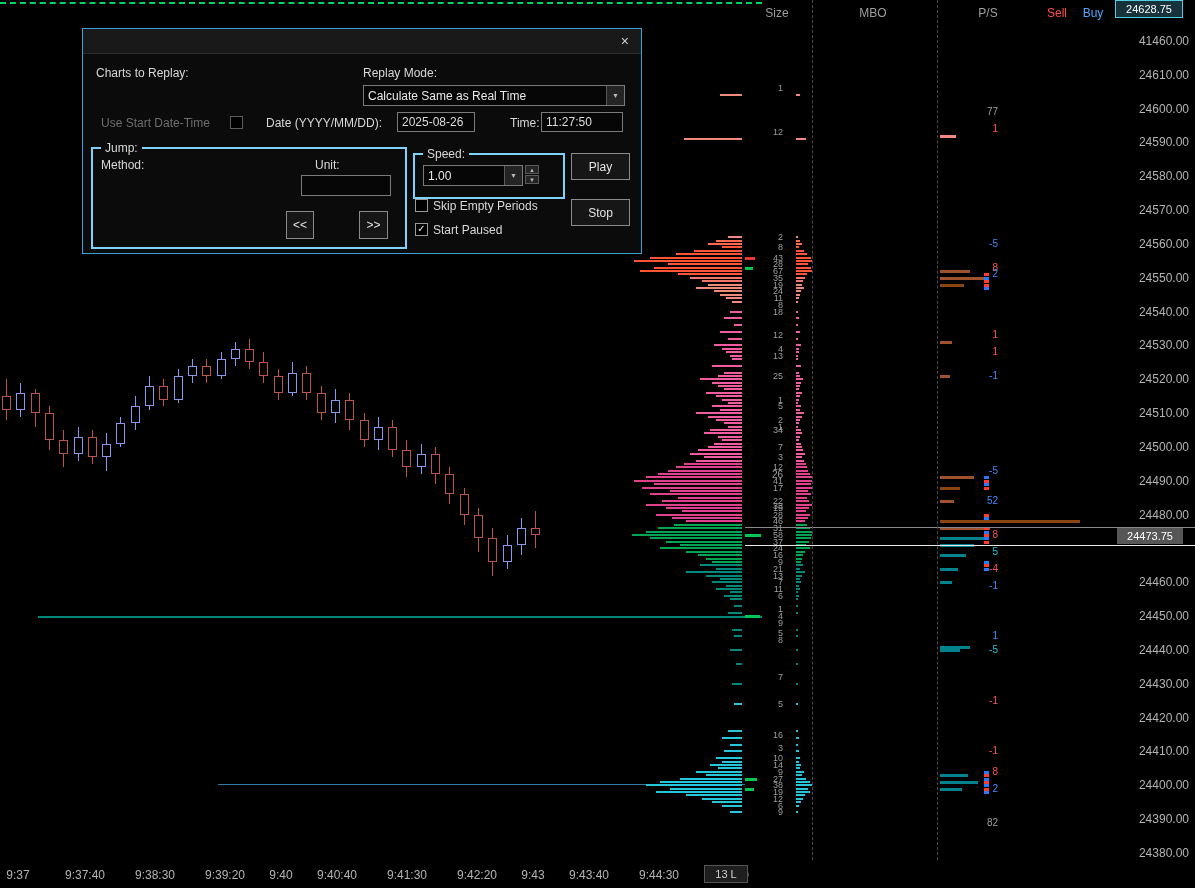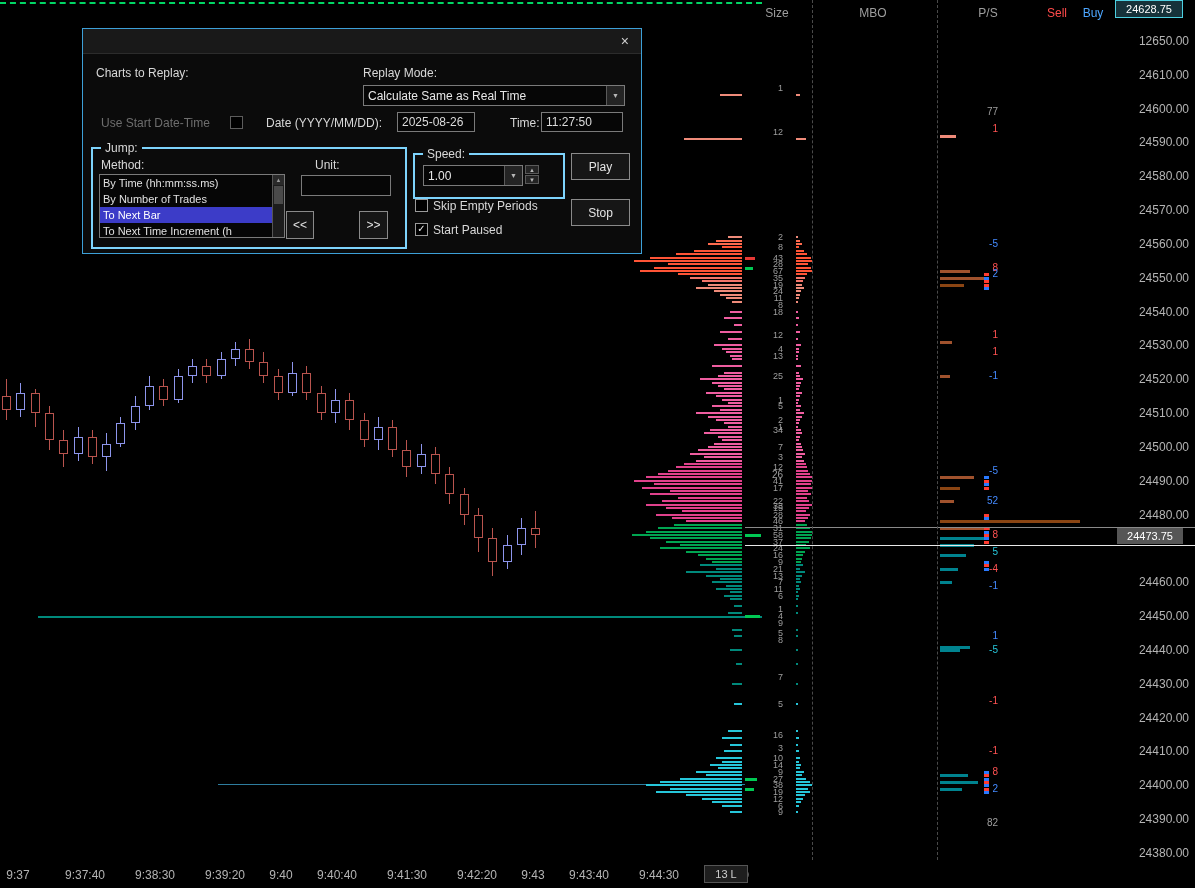--- a/index.html
+++ b/index.html
@@ -544,21 +544,21 @@
   <div class="vdash" style="left:812px;"></div>
   <div class="vdash" style="left:937px;"></div>
 
   <div class="colhdr" style="left:755px;">Size</div>
   <div class="colhdr" style="left:851px;">MBO</div>
   <div class="colhdr" style="left:966px;">P/S</div>
   <div class="colhdr" style="left: 1042px; width: 30px; color: rgb(255, 75, 75);">Sell</div>
   <div class="colhdr" style="left: 1078px; width: 30px; color: rgb(77, 166, 255);">Buy</div>
 
   <div id="price-axis">
-      <div class="price-label" style="top: 34px;">12650.00</div>
+      <div class="price-label" style="top: 34px;">41460.00</div>
       <div class="price-label" style="top: 67.833px;">24610.00</div>
       <div class="price-label" style="top: 101.666px;">24600.00</div>
       <div class="price-label" style="top: 135.499px;">24590.00</div>
       <div class="price-label" style="top: 169.332px;">24580.00</div>
       <div class="price-label" style="top: 203.165px;">24570.00</div>
       <div class="price-label" style="top: 236.998px;">24560.00</div>
       <div class="price-label" style="top: 270.831px;">24550.00</div>
       <div class="price-label" style="top: 304.664px;">24540.00</div>
       <div class="price-label" style="top: 338.497px;">24530.00</div>
       <div class="price-label" style="top: 372.33px;">24520.00</div>
@@ -614,32 +614,20 @@
 
     <span class="dlg-label" style="left:183px;top:87px;">Date (YYYY/MM/DD):</span>
     <input class="tfield" style="left: 314px; top: 83px; width: 78px; height: 20px;" value="2025-08-26">
 
     <span class="dlg-label" style="left:427px;top:87px;">Time:</span>
     <input class="tfield" style="left: 458px; top: 83px; width: 82px; height: 20px;" value="11:27:50">
 
     <div class="group" style="left:8px;top:118px;width:312px;height:98px;">
       <span class="gtitle">Jump:</span>
       <span class="dlg-label" style="left:8px;top:9px;">Method:</span>
-      <div class="listbox" style="left:6px;top:25px;width:184px;height:62px;">
-        <div id="method-list">
-            <div class="list-item">By Time (hh:mm:ss.ms)</div>
-            <div class="list-item">By Number of Trades</div>
-            <div class="list-item selected">To Next Bar</div>
-            <div class="list-item">To Next Time Increment (h</div>
-          </div>
-        <div class="scrollbar">
-          <div class="sb-arrow">▲</div>
-          <div class="sb-thumb"></div>
-        </div>
-      </div>
       <span class="dlg-label" style="left:222px;top:9px;">Unit:</span>
       <input class="tfield" style="left: 208px; top: 26px; width: 90px; height: 21px;" value="">
       <div class="btn" style="left:193px;top:62px;width:26px;height:26px;">&lt;&lt;</div>
       <div class="btn" style="left:266px;top:62px;width:27px;height:26px;">&gt;&gt;</div>
     </div>
 
     <div class="group" style="left:330px;top:124px;width:148px;height:42px;">
       <span class="gtitle">Speed:</span>
       <div class="combo" style="left:8px;top:10px;width:98px;">
         <span class="txt">1.00</span>

